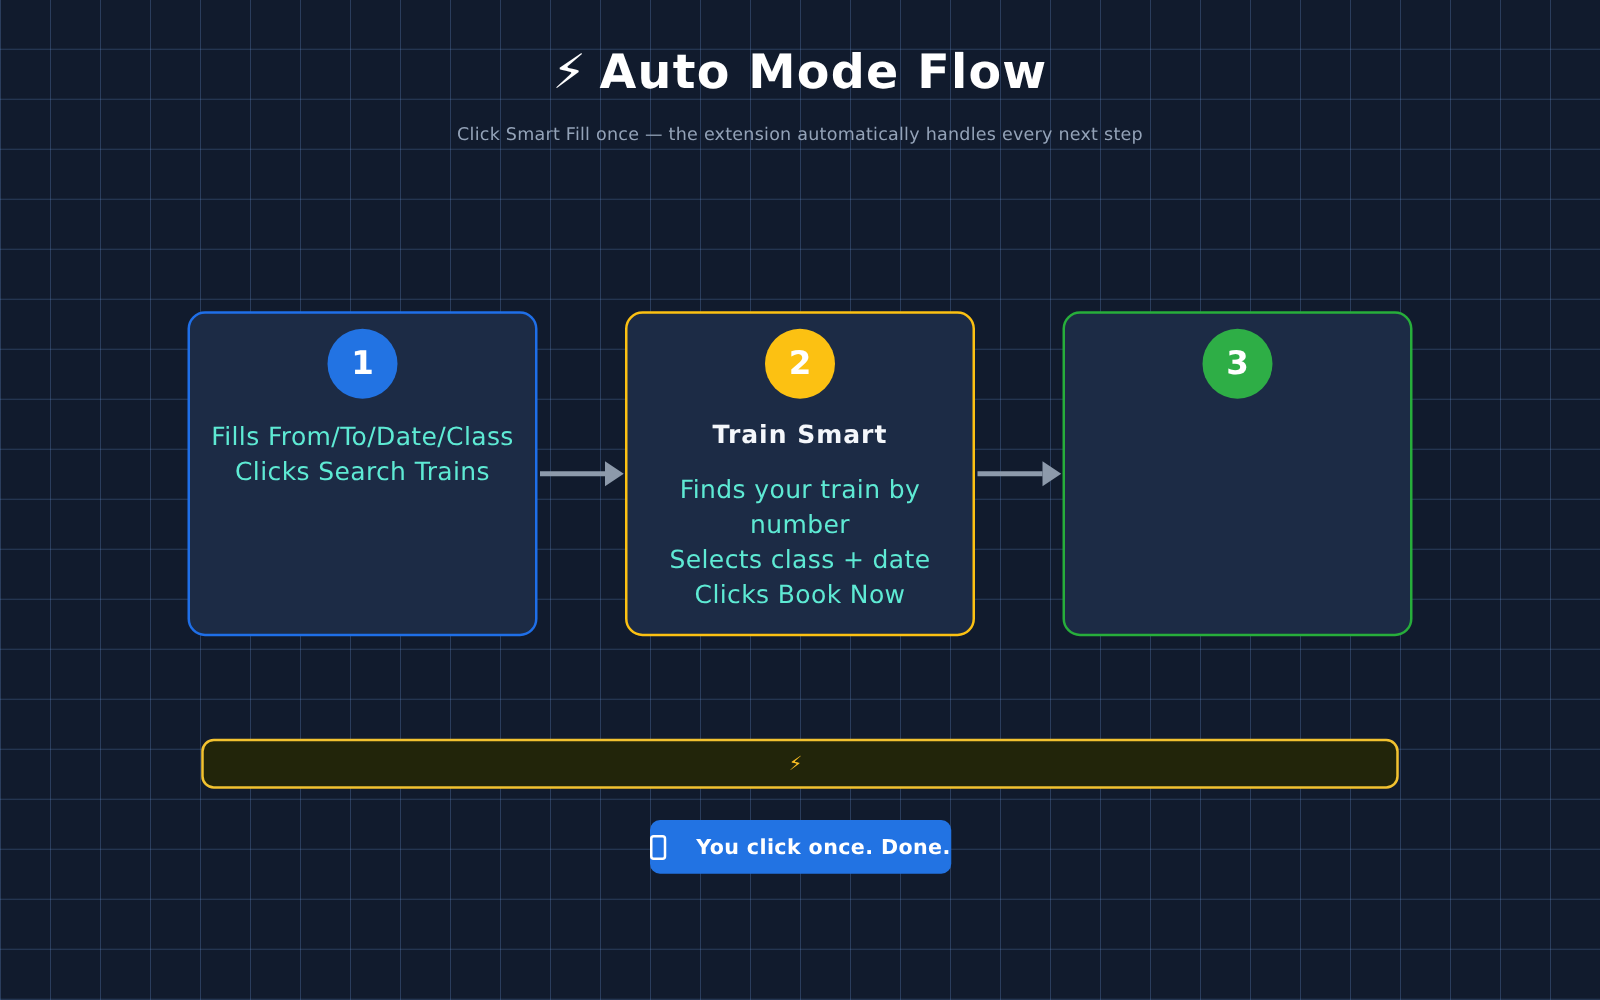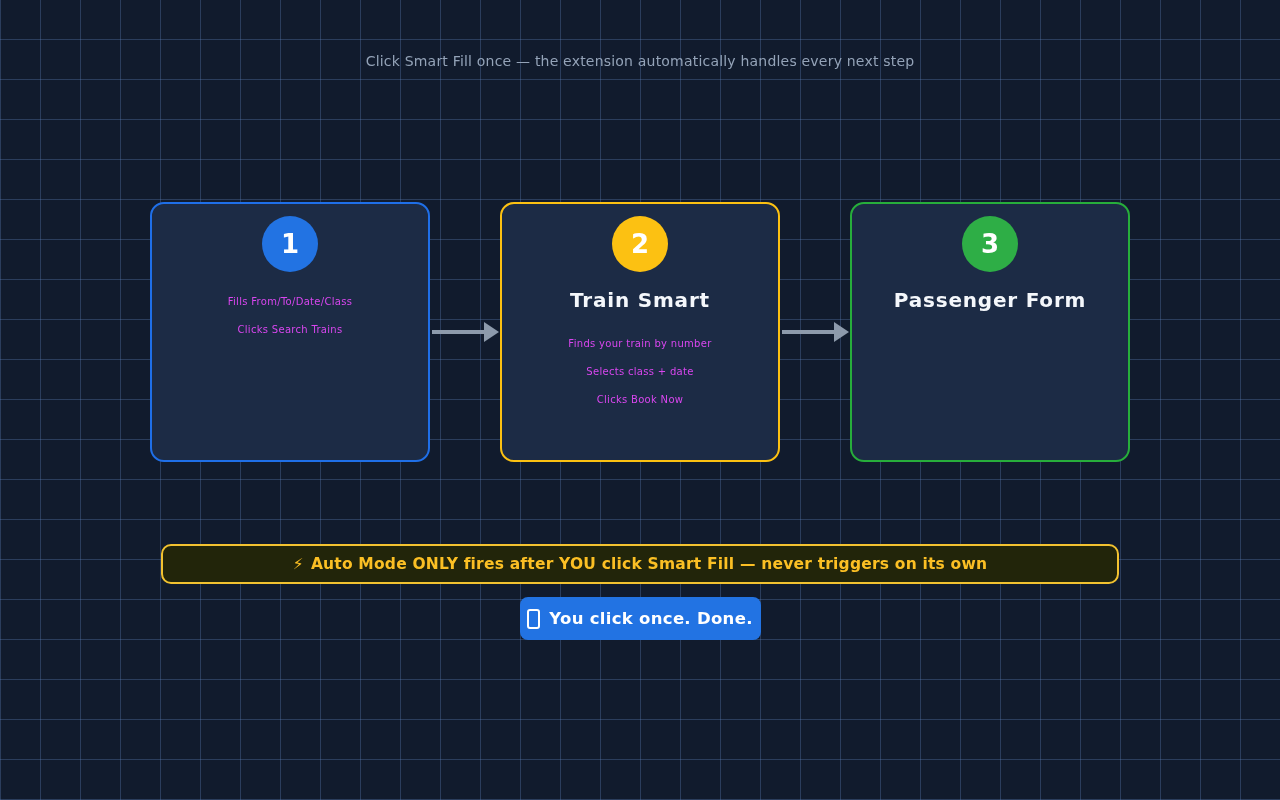--- a/index.html
+++ b/index.html
@@ -44,21 +44,21 @@
     width:56px; height:56px; border-radius:50%;
     display:flex; align-items:center; justify-content:center;
     font-size:26px; font-weight:bold; color:#ffffff;
   }
   .card-title {
     margin-top:14px; font-size:20px; font-weight:bold;
     letter-spacing:0.8px; line-height:28px; color:#f4f7fb;
   }
   .card-lines { margin-top:16px; text-align:center; }
   .card-lines p {
-    font-size:10px; line-height:28px; color:#d946ef; letter-spacing:0.3px;
+    font-size:20px; line-height:28px; color:#5eead4; letter-spacing:0.3px;
   }
 
   .arrow {
     width:70px; align-self:center;
     display:flex; align-items:center; justify-content:center;
   }
   .arrow .stem { width:52px; height:4px; background:#8d9aab; }
   .arrow .head {
     width:0; height:0;
     border-top:10px solid transparent;
@@ -69,38 +69,39 @@
   .banner {
     width:958px; height:40px; margin:82px auto 0;
     border:2px solid #f2c230; border-radius:10px;
     background:#22250a;
     display:flex; align-items:center; justify-content:center;
     font-size:15.5px; font-weight:bold; color:#fbbf24; letter-spacing:0.2px;
   }
   .banner .bolt { margin-right:7px; font-weight:normal; }
 
   .cta {
-    margin:13px auto 0; width:241px; height:43px;
+    margin:25px auto 0; width:241px; height:43px;
     border:none; border-radius:8px;
     background:#2273e3; color:#ffffff;
-    display:flex; align-items:center; justify-content:center;
+    display:flex; align-items:center; justify-content:space-between;
     font-family:inherit; font-size:16.5px; font-weight:bold; letter-spacing:0.3px;
     cursor:pointer;
   }
   .tofu {
     display:inline-block; width:13px; height:20px;
     border:2.5px solid #ffffff; border-radius:3px;
     margin-right:9px;
   }
 </style>
 </head>
 <body>
 
 <div class="page">
 
+  <h1 class="title"><span class="bolt">⚡</span><span>Auto Mode Flow</span></h1>
 
   <p class="subtitle">Click Smart Fill once — the extension automatically handles every next step</p>
 
   <div class="cards">
 
     <div class="card" style="border-color: rgb(31, 111, 232);">
       <div class="badge" style="background: rgb(34, 115, 227);">1</div>
       <div class="card-lines">
         <p>Fills From/To/Date/Class</p>
         <p>Clicks Search Trains</p>
@@ -122,28 +123,26 @@
       </div>
     </div>
 
     <div class="arrow">
       <span class="stem"></span>
       <span class="head"></span>
     </div>
 
     <div class="card" style="border-color: rgb(39, 174, 59);">
       <div class="badge" style="background: rgb(46, 174, 70);">3</div>
-      <div class="card-title">Passenger Form</div>
     </div>
 
   </div>
 
   <div class="banner" style="color: rgb(251, 191, 36); border-color: rgb(242, 194, 48); background: rgb(34, 37, 10);">
       <span class="bolt">⚡</span>
-      <span>Auto Mode ONLY fires after YOU click Smart Fill — never triggers on its own</span>
     </div>
 
   <button class="cta" style="background: rgb(34, 115, 227);">
     <span class="tofu"></span>
     <span>You click once. Done.</span>
   </button>
 
 </div>
 
 </body></html>

